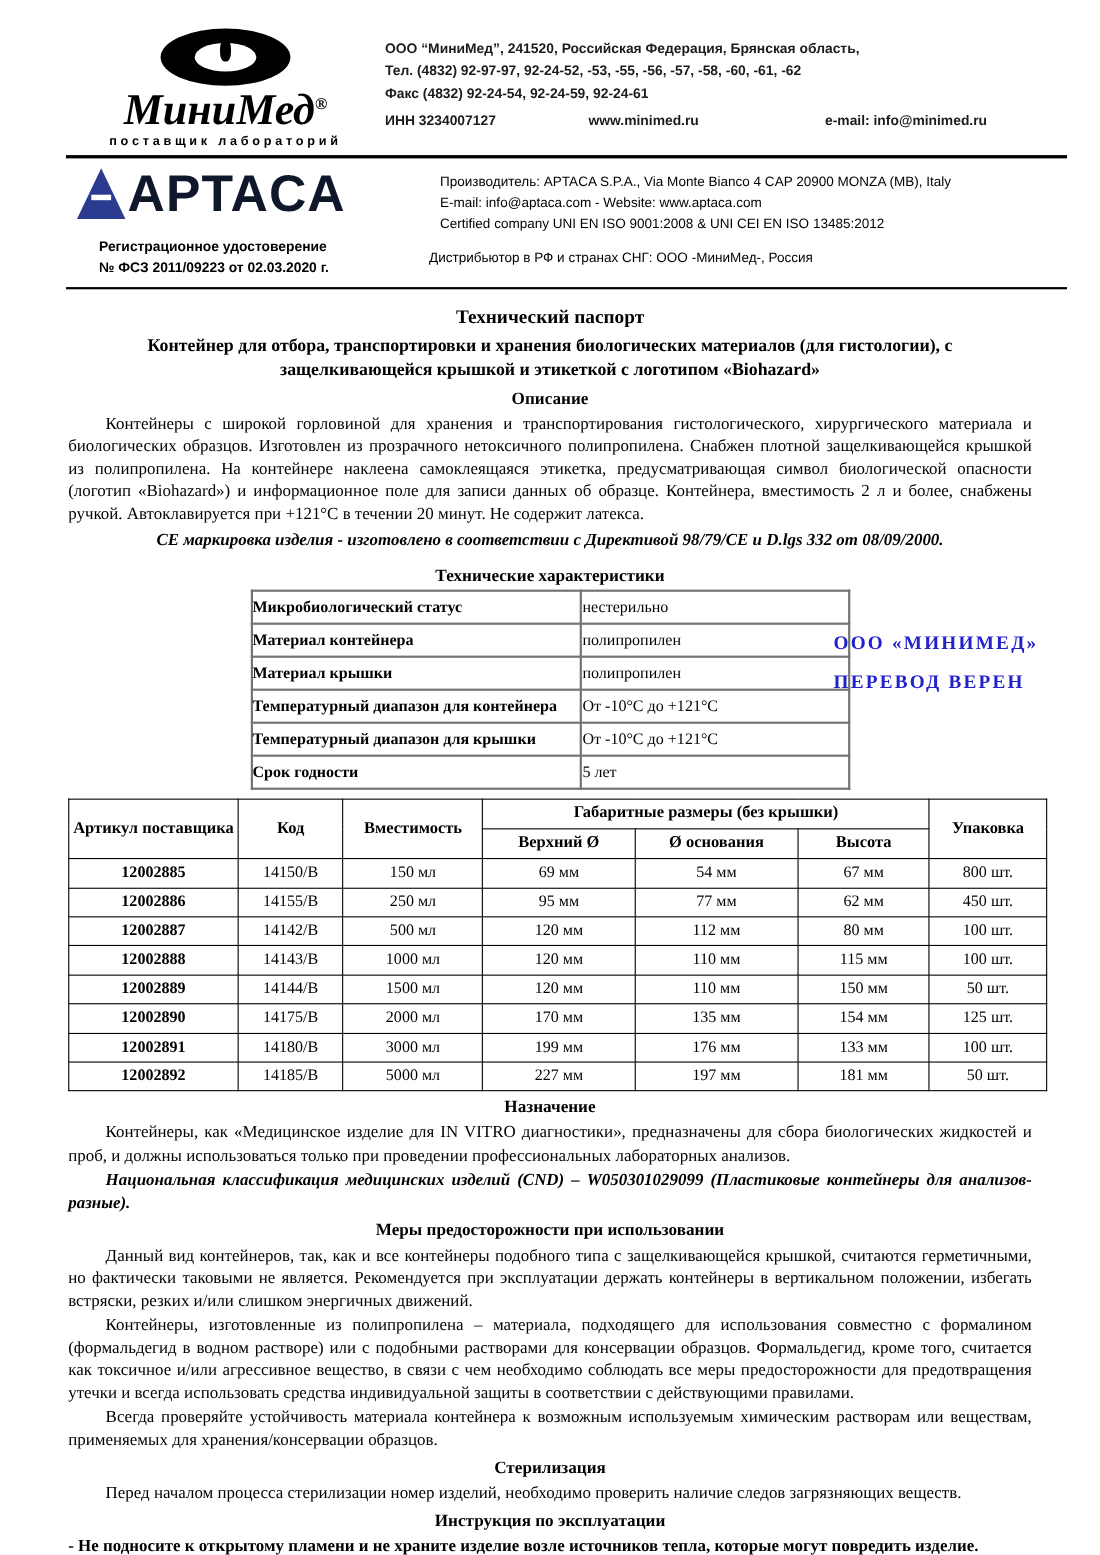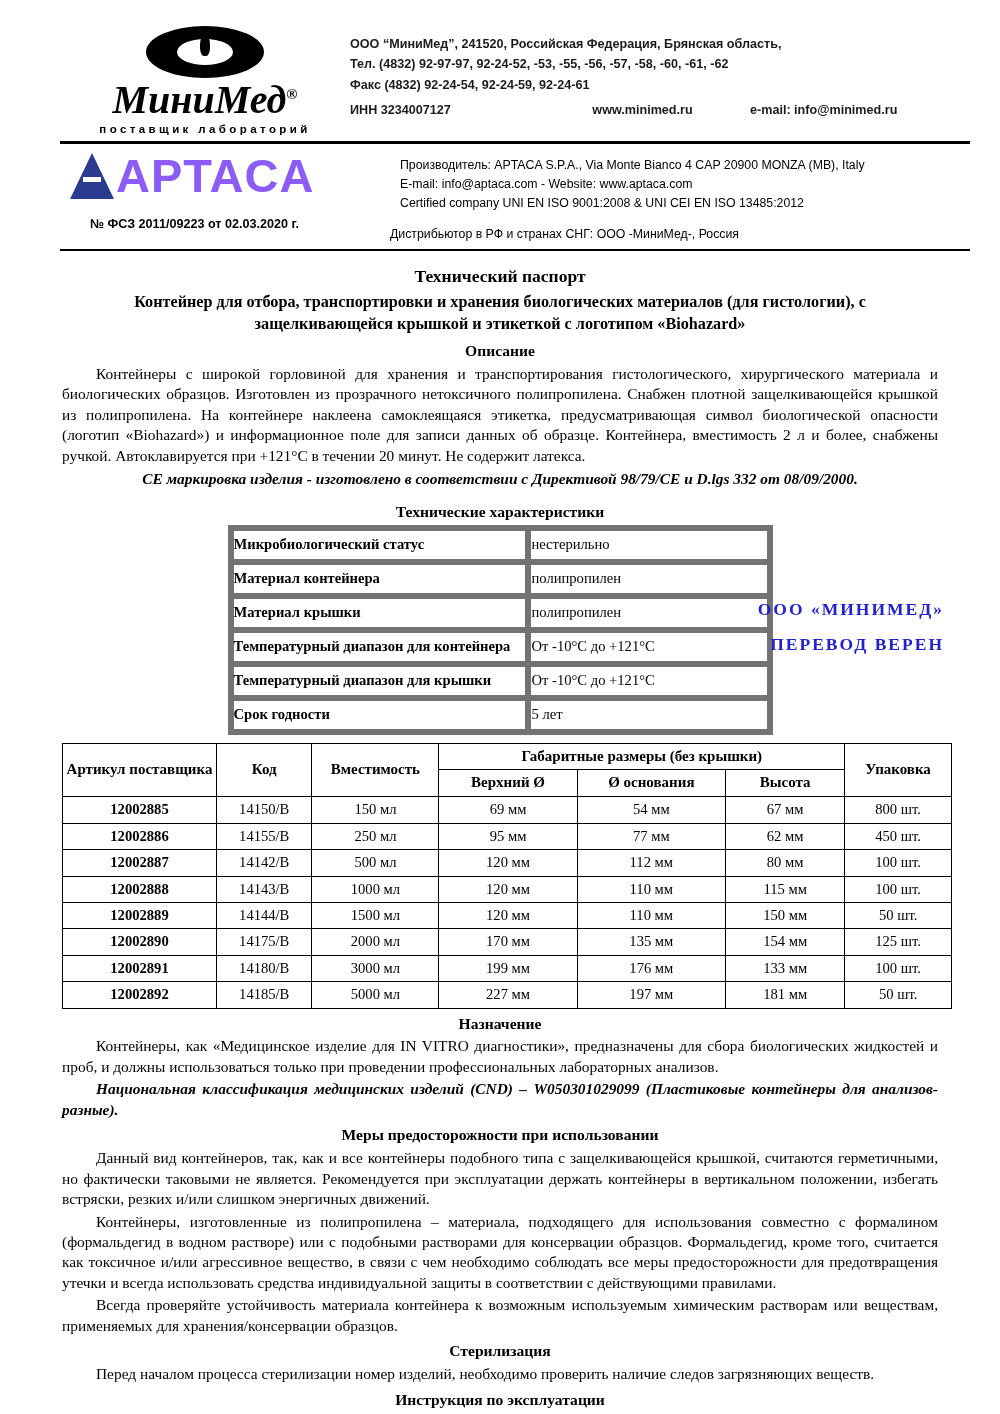--- a/index.html
+++ b/index.html
@@ -97,21 +97,21 @@
     padding-top: 12px;
     font-weight: bold;
   }
   .contact-block .ln { white-space: nowrap; }
   .inn-row {
     display: flex;
     gap: 0;
     margin-top: 5px;
   }
   .inn-row .c1 { width: 185px; }
-  .inn-row .c2 { width: 215px; text-align: center; }
+  .inn-row .c2 { width: 215px; }
   .inn-row .c3 { flex: 1; }
   .rule-thick {
     height: 3px;
     background: #000;
     margin: 6px 30px 0 60px;
   }
 
   
   .aptaca-band {
     display: flex;
@@ -140,21 +140,21 @@
     left: -9px;
     top: 24px;
     width: 18px;
     height: 5px;
     background: #fff;
   }
   .aptaca-text {
     font-family: "Liberation Sans", sans-serif;
     font-weight: bold;
     font-size: 47px;
-    color: #8b5cf6;
+    color: #0f172a;
     letter-spacing: 1px;
     line-height: 1;
   }
   .aptaca-info {
     flex: 1;
     font-family: "Liberation Sans", sans-serif;
     font-size: 12.3px;
     line-height: 1.55;
     padding-top: 4px;
   }
@@ -239,21 +239,21 @@
   }
   ul.instr li.b { font-weight: bold; }
 
   
   table.spec {
     border-collapse: collapse;
     margin: 2px auto 8px auto;
     width: 545px;
   }
   table.spec td {
-    border: 6px solid #737373;
+    border: 2px solid #737373;
     padding: 3px 0;
     font-size: 14.6px;
     vertical-align: middle;
     height: 22px;
   }
   table.spec td.k {
     width: 300px;
     font-weight: bold;
   }
   table.spec td.v { width: 243px; }
@@ -274,22 +274,22 @@
   table.prod th {
     font-weight: bold;
     font-size: 15px;
   }
   table.prod td.art { font-weight: bold; }
 
   
   .stamp {
     position: absolute;
     right: 56px;
-    top: 592px;
-    text-align: right;
+    top: 567px;
+    text-align: left;
     color: #2222cc;
     font-family: "Liberation Serif", serif;
     font-weight: bold;
     font-size: 17.5px;
     letter-spacing: 2px;
     line-height: 2.0;
     white-space: nowrap;
   }
 </style>
 </head>
@@ -322,20 +322,21 @@
       <div class="aptaca-text">АPTACA</div>
     </div>
     <div class="aptaca-info">
       <div>Производитель: APTACA S.P.A., Via Monte Bianco 4 CAP 20900 MONZA (MB), Italy</div>
       <div>E-mail: info@aptaca.com - Website: www.aptaca.com</div>
       <div>Certified company UNI EN ISO 9001:2008 &amp; UNI CEI EN ISO 13485:2012</div>
     </div>
   </div>
   <div class="reg-row">
     <div class="reg-left">
+      <div>Регистрационное удостоверение</div>
       <div>№ ФСЗ 2011/09223 от 02.03.2020 г.</div>
     </div>
     <div class="reg-right">Дистрибьютор в РФ и странах СНГ: ООО -МиниМед-, Россия</div>
   </div>
   <div class="rule-thin"></div>
 
   <div class="content">
 
     <h1 class="doc-title">Технический паспорт</h1>
     <div class="doc-subtitle">

